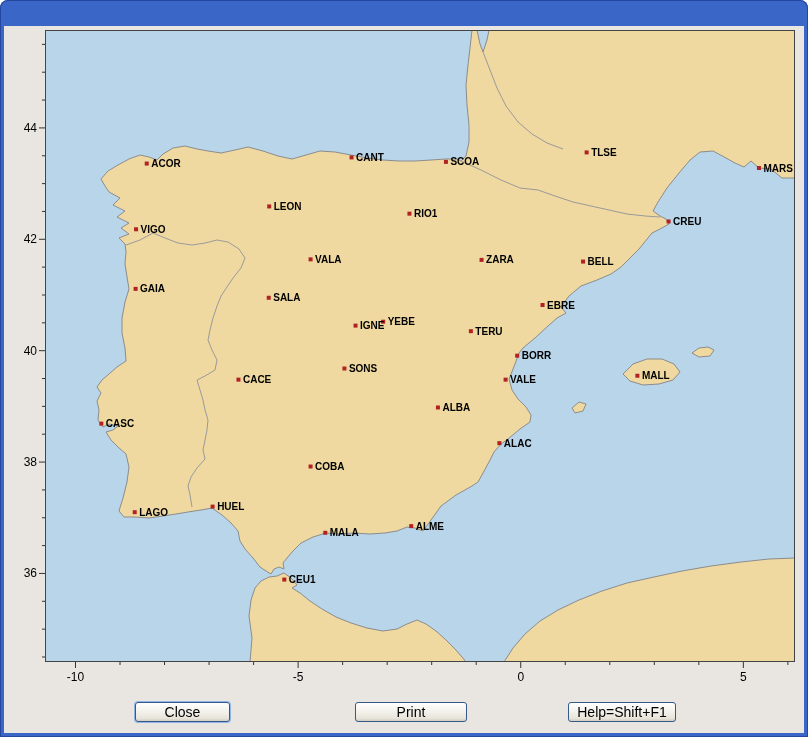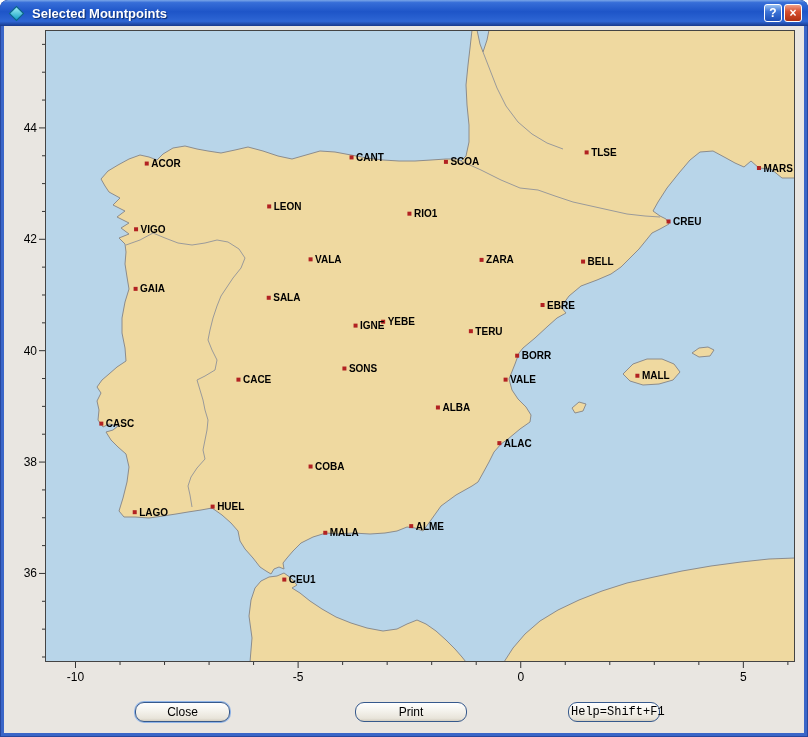--- a/index.html
+++ b/index.html
@@ -47,40 +47,34 @@
   .tb-btn.help  { background:linear-gradient(180deg,#9CC2F0,#3E76D8 40%,#1C4EB8); }
   .tb-btn.close { background:linear-gradient(180deg,#F0A088,#D85030 40%,#B03010); }
   .client {
     position:absolute; left:4px; right:4px; top:26px; bottom:4px;
     background:#E9E6E1;
   }
   svg#map { position:absolute; left:0; top:0; }
   svg text { font-family:"Liberation Sans","DejaVu Sans",sans-serif; }
   .xp-btn {
     position:absolute; top:676px; height:20px;
-    border:1px solid #36598C; border-radius:9px;
+    border:1px solid #36598C; border-radius:3px;
     background:linear-gradient(180deg,#FFFFFF,#F4F2EC 45%,#E8E4DA 85%,#D4CEC0);
     font-family:"Liberation Sans","DejaVu Sans",sans-serif;
-    font-size:12px; color:#000; padding:0 2px;
+    font-size:14px; color:#000; padding:0 2px;
     cursor:default;
   }
   .btn-close-dlg { left:131px; width:95px; box-shadow:0 0 0 1px #8FB4E8; }
   .btn-print     { left:351px; width:112px; }
-  .btn-help-dlg  { left:564px; width:92px;font-family:Liberation Mono, monospace; }
+  .btn-help-dlg  { left:564px; width:108px; }
 </style>
 </head>
 <body>
 
 <div class="window">
-  <div class="titlebar">
-    <span class="title-icon"></span>
-    <span class="title-text">Selected Mountpoints</span>
-    <span class="tb-btn help">?</span>
-    <span class="tb-btn close">×</span>
-  </div>
   <div class="client">
     <svg id="map" width="800" height="672">
         <defs>
           <clipPath id="plotclip">
             <rect x="0" y="0" width="750" height="632"></rect>
           </clipPath>
         </defs>
         <rect x="41" y="4" width="750" height="632" fill="#B8D5E9"></rect>
         <g transform="translate(41,4)" clip-path="url(#plotclip)">
           <path d="M750,0L750,148L737,148L726,139L714,138L706,131L699,137L690,133L681,128L668,121L655,122L645,130L634,143L622,158L613,172L608,181L615,186L621,189L624,194L615,199L607,203L594,219L576,237L566,244L552,250L536,256L524,266L516,277L521,283L512,288L503,296L490,308L478,318L474,323L470,334L464,349L467,360L473,369L481,377L486,385L485,392L475,399L463,409L456,414L449,422L444,432L438,443L433,452L427,456L411,465L396,476L386,490L378,501L370,498L362,497L352,501L340,503L325,504L308,503L294,504L281,503L268,507L256,513L248,521L242,528L238,533L239,539L234,537L229,539L226,544L221,541L215,537L208,528L200,519L195,511L193,501L186,493L177,485L167,478L156,480L143,482L131,484L118,486L104,488L90,487L79,487L74,481L78,468L82,452L84,437L81,424L73,417L66,410L61,402L68,400L73,396L64,394L58,397L53,390L54,380L52,371L56,363L52,357L57,350L64,344L72,337L81,331L80,318L77,303L77,288L80,272L84,259L82,247L80,234L81,222L80,214L74,208L84,204L76,198L84,193L72,187L80,181L68,175L75,168L64,162L60,156L56,149L63,141L73,135L84,129L95,125L104,127L112,130L118,124L128,118L140,116L152,119L163,121L176,123L190,120L203,117L218,121L233,126L247,129L261,125L275,121L290,122L306,125L322,128L338,130L354,131L370,131L386,130L401,129L412,129L416,131L421,126L424,112L424,95L422,75L421,55L423,35L425,18L427,0L432,0L435,14L438,22L442,10L444,0Z" fill="#EFD9A0" stroke="#8C8C8C" stroke-width="1" stroke-linejoin="round"></path>

